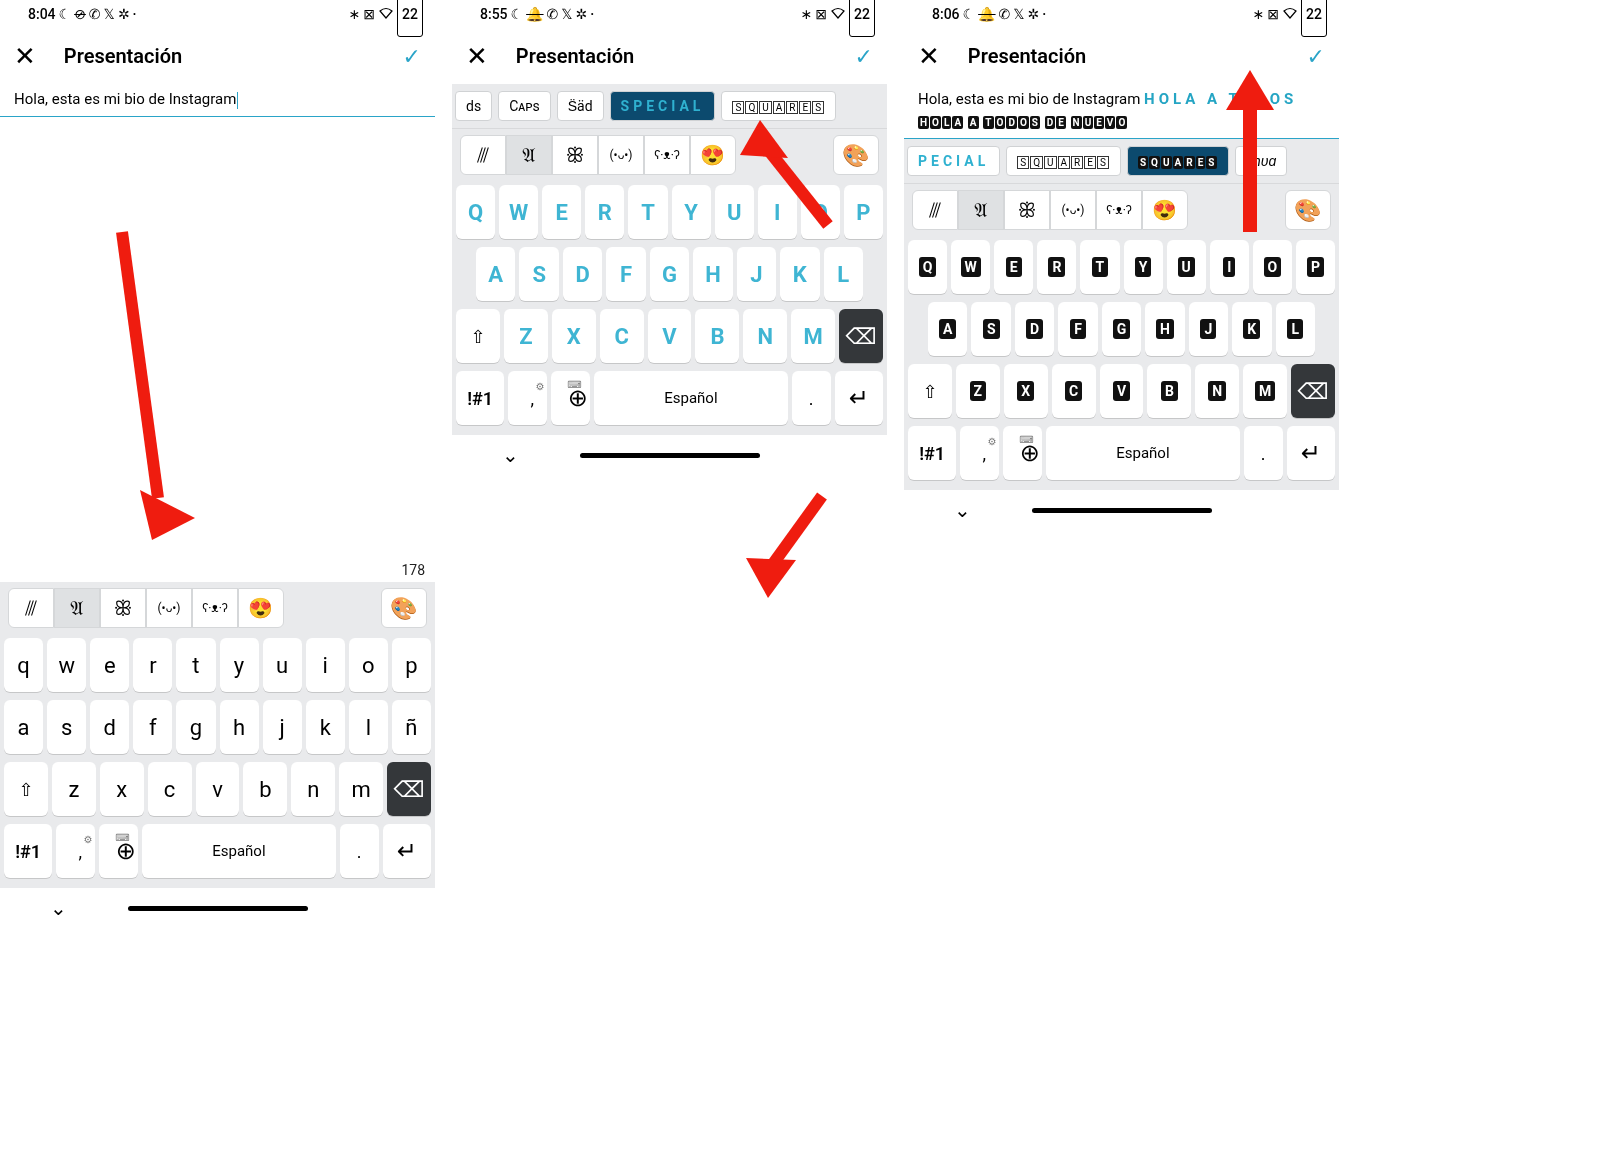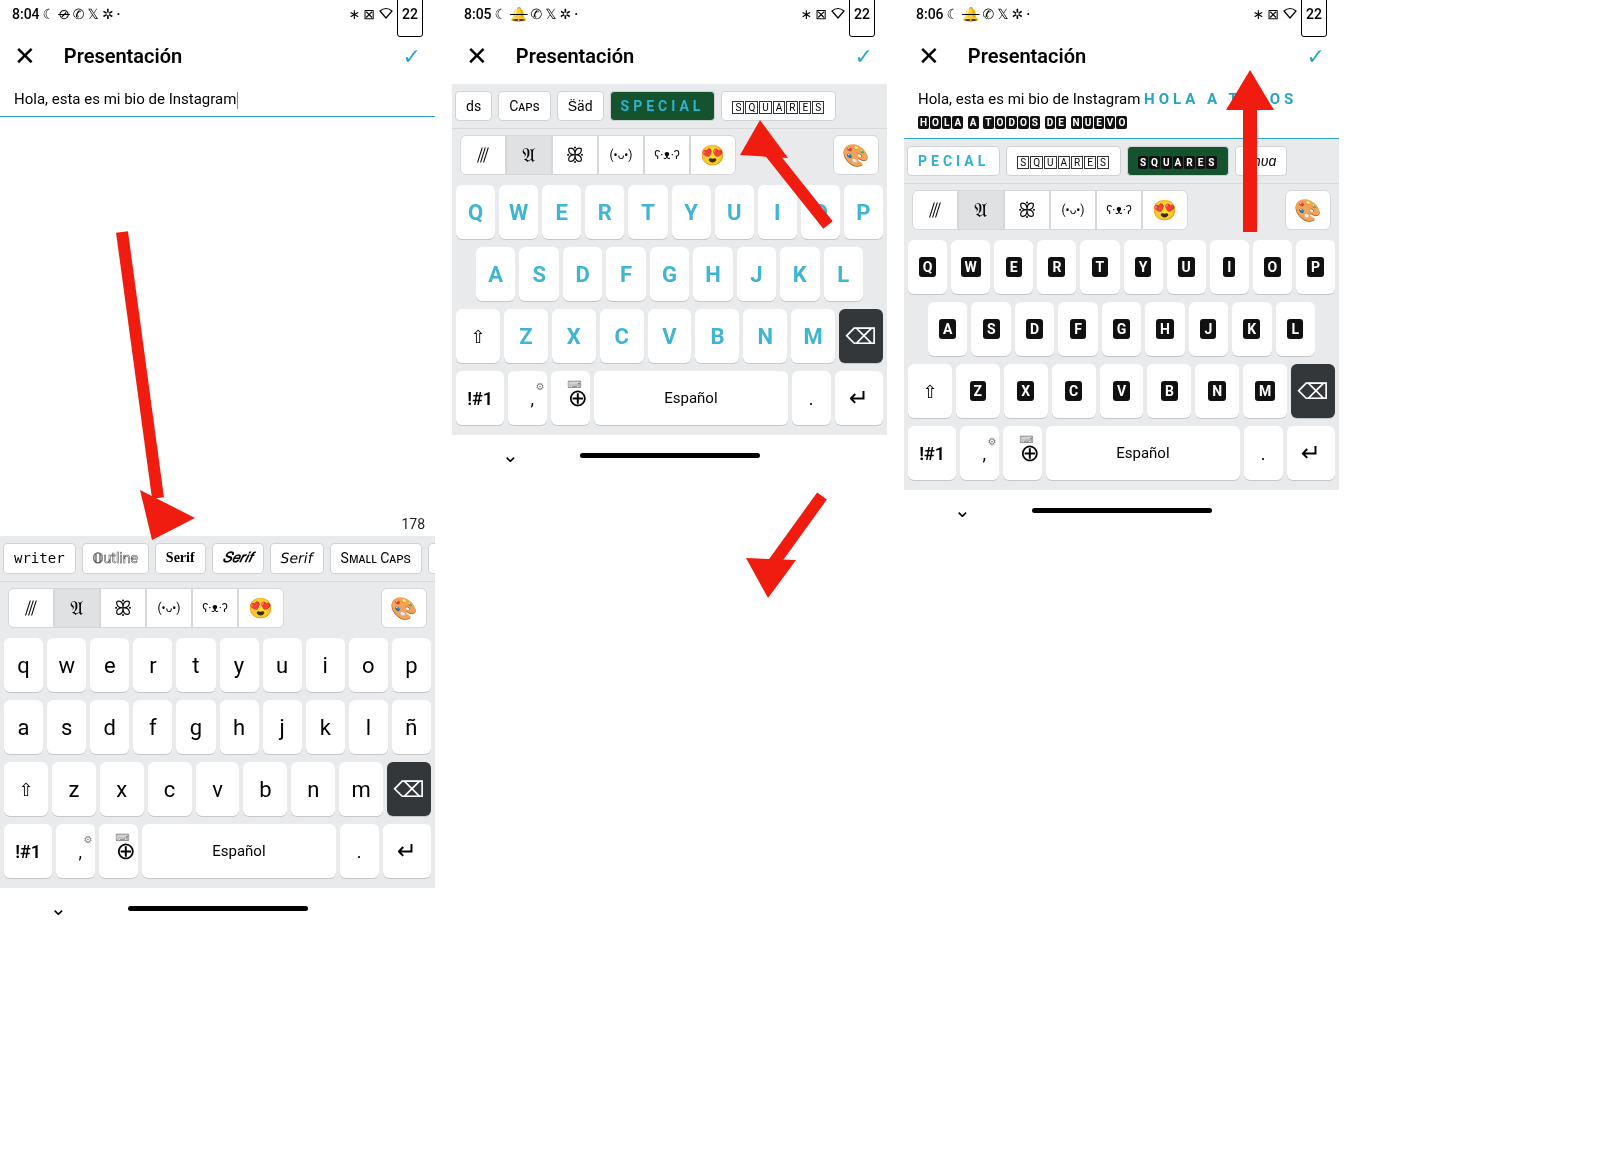--- a/index.html
+++ b/index.html
@@ -1,35 +1,35 @@
 <!DOCTYPE html>
 <html><head>
 <meta charset="utf-8">
 <style>
   * { margin:0; padding:0; box-sizing:border-box; font-family:-apple-system,Roboto,sans-serif; }
   body { background:#fff; width:1600px; height:1152px; display:flex; gap:17px; overflow:hidden;}
   .phone { width:435px; height:928px; background:#fff; position:relative; overflow:hidden; display:flex; flex-direction:column;}
-  .status-bar { height:28px; display:flex; justify-content:space-between; align-items:center; padding:0 12px; font-size:15px; font-weight:500;}
+  .status-bar { height:28px; display:flex; justify-content:space-between; align-items:center; padding:0 12px; font-size:15px; font-weight:500;margin-left:16px;}
   .status-left, .status-right { display:flex; align-items:center; gap:3px;}
   .status-left span, .status-right span { font-size:14px;}
   .bat { border:1.2px solid #000; border-radius:3px; padding:16px 4px; font-size:10px; line-height:12px; position:relative;}
   .header { height:56px; display:flex; align-items:center; padding:0 14px; gap:28px;}
   .header .close { font-size:26px; font-weight:300;}
   .header .title { font-size:20px; font-weight:600; flex:1;}
   .header .check { color:#2aa4c8; font-size:22px;}
   .bio-area { padding:4px 14px 0 14px; border-bottom:1px solid #2aa4c8;}
   .bio-text { font-size:15px; line-height:22px; padding-bottom:6px; word-break:break-word;}
   .styled-cyan { color:#25a5c4; font-weight:700; letter-spacing:4px;}
   .squares-dark span { display:inline-block; background:#111; color:#fff; font-size:10px; font-weight:700; padding:1px 2px; margin-right:1px; border-radius:2px; line-height:11px;}
   .gap-fill { flex:1; position:relative;}
   .charcount { position:absolute; right:10px; bottom:4px; font-size:14px; color:#222;}
   .kbd { background:#e9eaec; padding-bottom:6px;}
   .font-row { display:flex; overflow:hidden; background:#e9eaec; padding:4px 0 4px 0; border-bottom:1px solid #d8d9db;}
   .font-chip { background:#fff; border:1px solid #d0d2d4; border-radius:4px; padding:6px 10px; margin:3px; font-size:14px; white-space:nowrap; flex-shrink:0;}
-  .font-chip.sel { background:#14532d;}
+  .font-chip.sel { background:#0c4a6e;}
   .icon-row { display:flex; align-items:center; padding:6px 8px; gap:6px;}
   .irow-left { display:flex; gap:0;}
   .icon-tile { width:46px; height:40px; background:#fff; border:1px solid #d5d7d9; display:flex; align-items:center; justify-content:center; font-size:20px;}
   .icon-tile:first-child { border-radius:6px 0 0 6px;}
   .icon-tile:last-child { border-radius:0 6px 6px 0;}
   .icon-sep { flex:1;}
   .palette { width:46px; height:40px; background:#fff; border:1px solid #d5d7d9; border-radius:6px; display:flex; align-items:center; justify-content:center; font-size:22px;}
   .key-row { display:flex; gap:4px; padding:4px 4px; justify-content:center;}
   .key { background:#fff; border-radius:6px; height:54px; flex:1; display:flex; align-items:center; justify-content:center; font-size:22px; box-shadow:0 1px 0 rgba(0,0,0,0.15);}
   .key.dark { background:#34373a; color:#fff;}
@@ -80,29 +80,20 @@
   </div>
   <div class="bio-area">
     <div class="bio-text">
       <span>Hola, esta es mi bio de Instagram</span><span class="cursor"></span>
     </div>
   </div>
   <div class="gap-fill">
     <div class="charcount">178</div>
   </div>
   <div class="kbd">
-    <div class="font-row">
-      <div class="font-chip" style="font-family:monospace;">writer</div>
-      <div class="font-chip outline-font">𝕆utline</div>
-      <div class="font-chip" style="font-family:serif;font-weight:600;">Serif</div>
-      <div class="font-chip" style="font-family:serif;font-style:italic;font-weight:600;">𝑆𝑒𝑟𝑖𝑓</div>
-      <div class="font-chip" style="font-family:serif;font-style:italic;">𝘚𝘦𝘳𝘪𝘧</div>
-      <div class="font-chip" style="font-variant:small-caps;">Sᴍᴀʟʟ Cᴀᴘs</div>
-      <div class="font-chip">ر</div>
-    </div>
     <div class="icon-row">
       <div class="irow-left">
         <div class="icon-tile">⫻</div>
         <div class="icon-tile" style="background:#dfe1e3;">𝔄</div>
         <div class="icon-tile">ꕥ</div>
         <div class="icon-tile" style="font-size:12px;">(•ᴗ•)</div>
         <div class="icon-tile" style="font-size:12px;">ʕ·ᴥ·ʔ</div>
         <div class="icon-tile">😍</div>
       </div>
       <div class="icon-sep"></div>
@@ -154,21 +145,21 @@
   </div>
   <div class="bottom-bar">
     <span class="chev">⌄</span>
     <div class="home-ind"></div>
   </div>
 </div>
 
 <div class="phone">
   <div class="status-bar">
     <div class="status-left">
-      <span>8:05</span>
+      <span>8:55</span>
       <span>☾</span>
       <span style="text-decoration:line-through;">🔔</span>
       <span>✆</span>
       <span>𝕏</span>
       <span>✲</span>
       <span>·</span>
     </div>
     <div class="status-right">
       <span>∗</span>
       <span>⊠</span>

